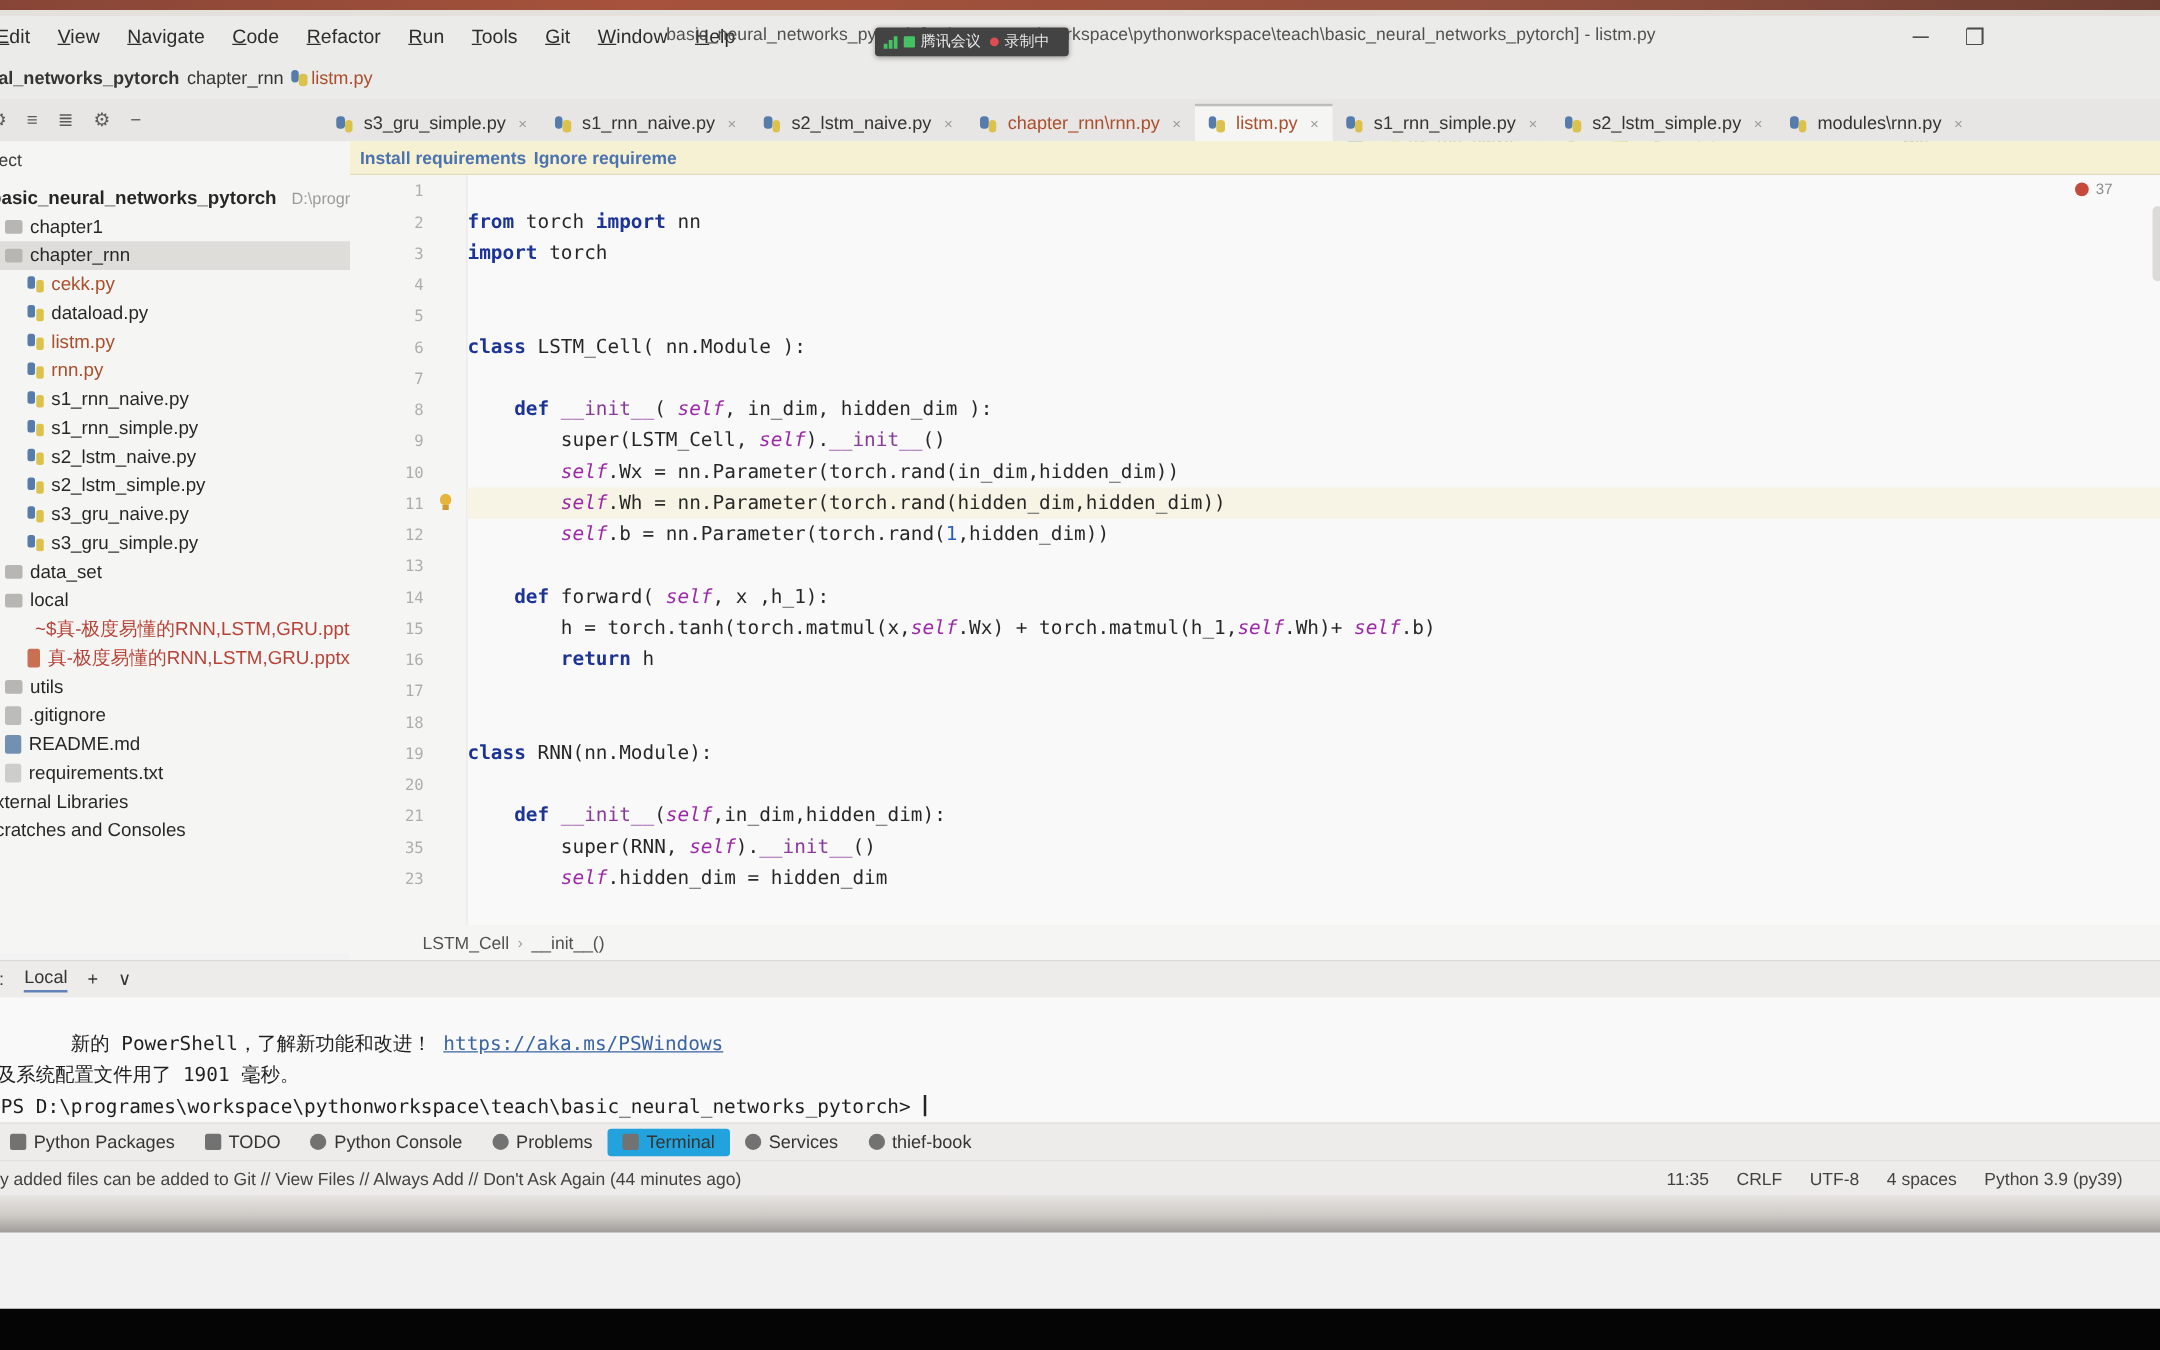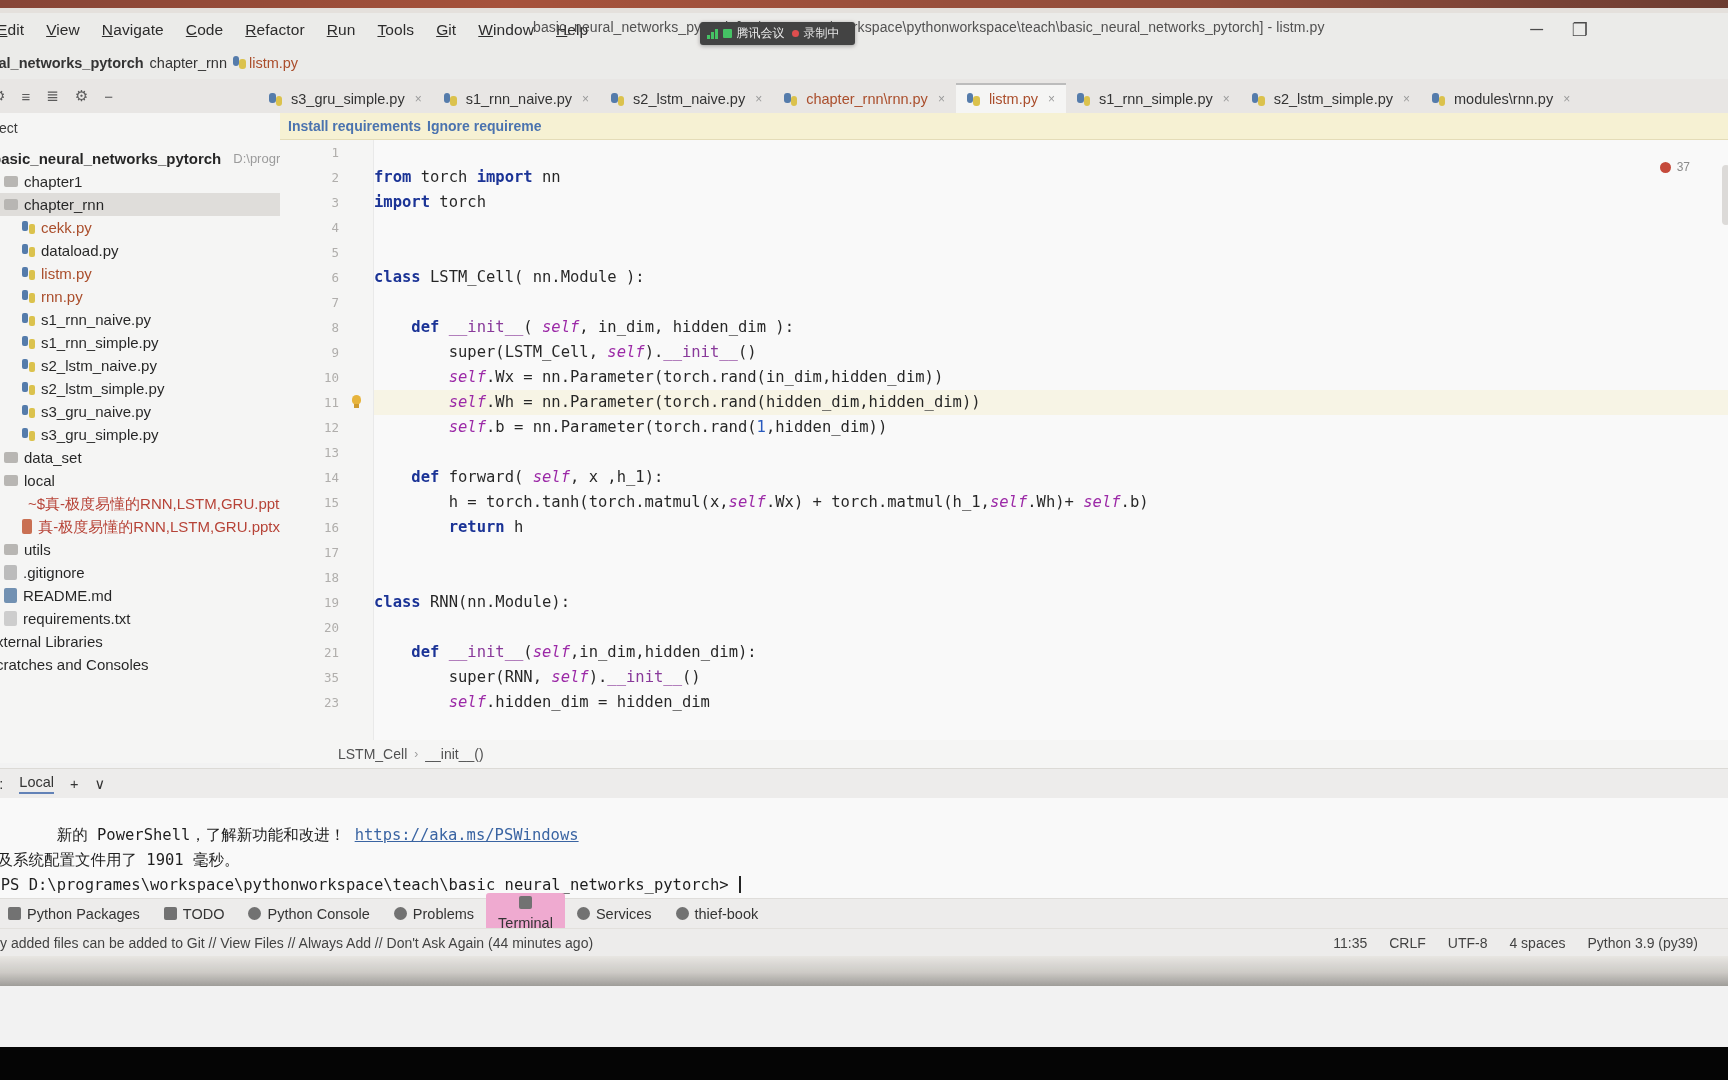--- a/index.html
+++ b/index.html
@@ -209,21 +209,21 @@
     position:absolute; left:70px; width:14px; height:18px;
   }
   .bulb::before{
     content:""; position:absolute; left:2px; top:1px; width:9px;height:9px;
     background:#f0b429; border-radius:50% 50% 40% 40%;
   }
   .bulb::after{
     content:""; position:absolute; left:4px; top:10px; width:5px;height:4px;
     background:#d69a1c;
   }
-  .errmark { position:absolute; right:48px; top:20px; font-size:12px; color:#888; display:flex; align-items:center; gap:6px;}
+  .errmark { position:absolute; right:48px; top:4px; font-size:12px; color:#888; display:flex; align-items:center; gap:6px;}
   .errdot { width:11px;height:11px;border-radius:50%;background:#d0402f; }
   .scroll-mark { position:absolute; right:8px; top:25px; width:8px; height:60px; background:#e0dedb; border-radius:4px;}
 
   
   .editor-crumb {
     position:absolute; left:302px; top:740px; width:1458px; height:28px;
     background:#fbfbfa; display:flex; align-items:center; gap:7px;
     padding-left: 58px; font-size:14px; color:#4a4a4a;
   }
   .editor-crumb .sep { color:#9b9b9b; font-size:12px;}
@@ -250,21 +250,21 @@
   }
 
   
   .toolwins {
     position:absolute; left:0; top:898px; width:1760px; height:30px;
     background:#f2f1ef; display:flex; align-items:center; gap:0px;
     padding-left: 18px; font-size:14.5px; color:#2b2b2b;
     border-top:1px solid #e3e1dd;
   }
   .twbtn { display:flex; align-items:center; gap:6px; padding: 3px 12px; border-radius:3px;}
-  .twbtn.active { background:#f9a8d4;flex-direction:column; }
+  .twbtn.active { background:#0ea5e9; }
   .twico { width:13px;height:13px;display:inline-block;background:#6d6d6d;border-radius:2px;}
   .twico.circle{border-radius:50%;}
 
   
   .statusbar {
     position:absolute; left:0; top:928px; width:1760px; height:28px;
     background:#f2f1ef; display:flex; align-items:center;
     font-size:14px; color:#3a3a3a; padding-left: 8px;
     border-top:1px solid #e6e4e0;
   }

